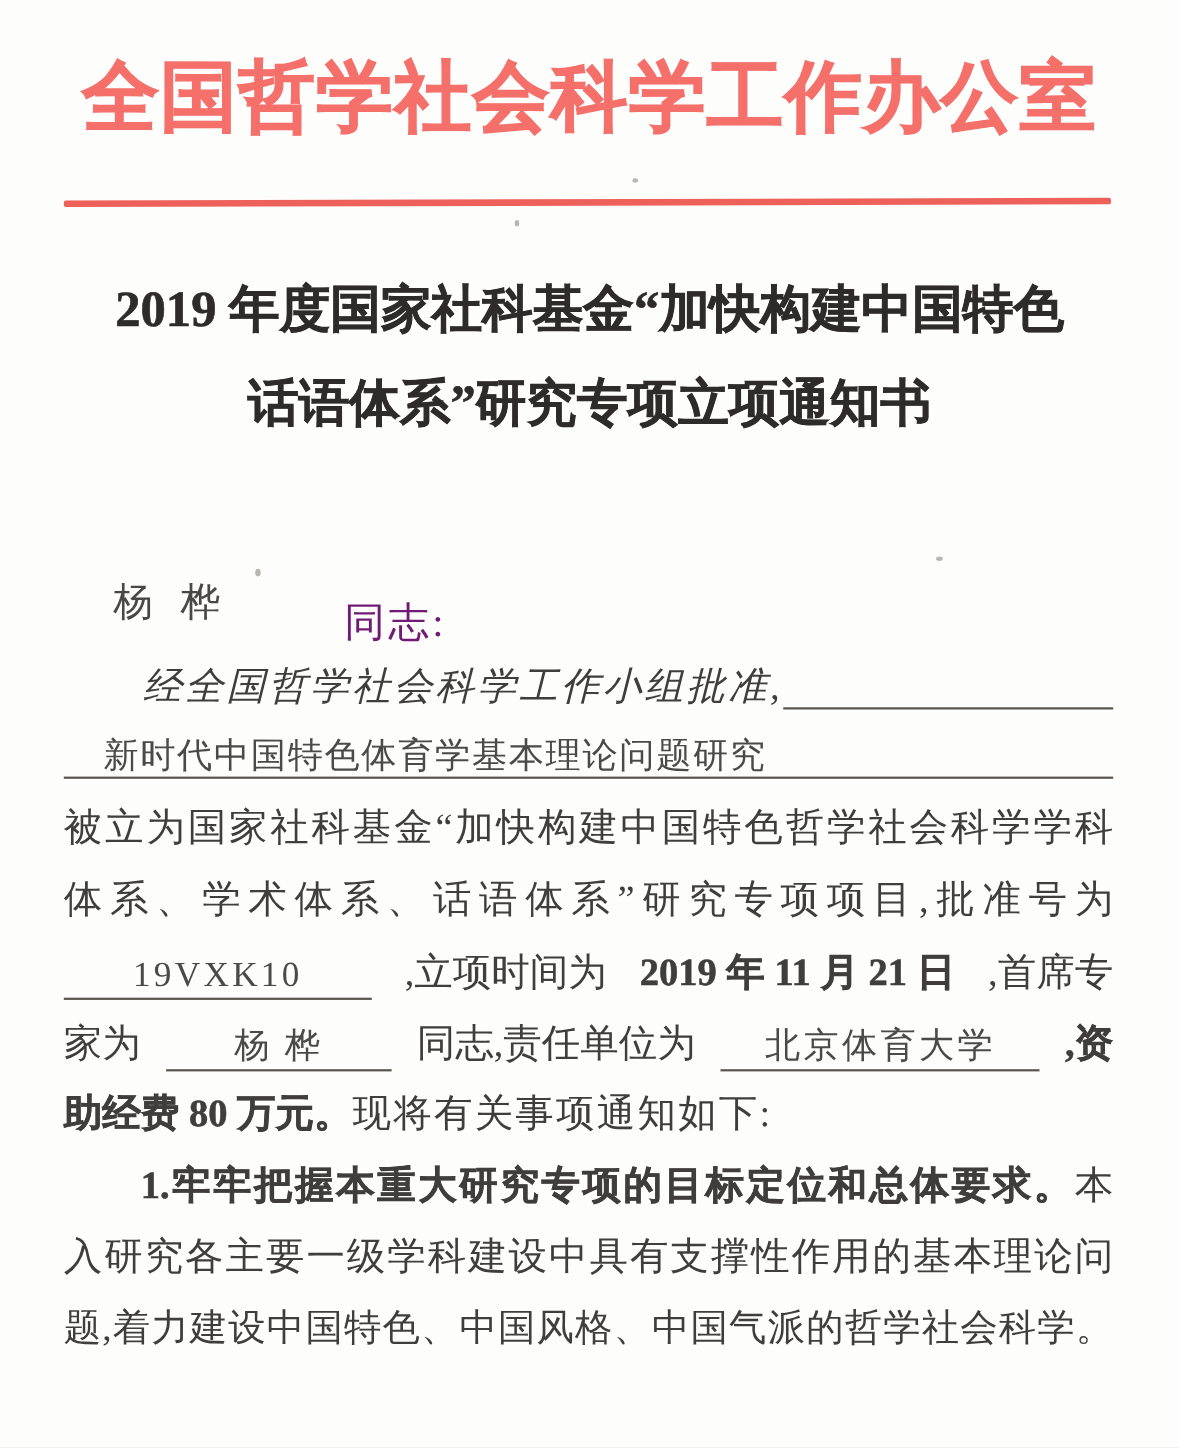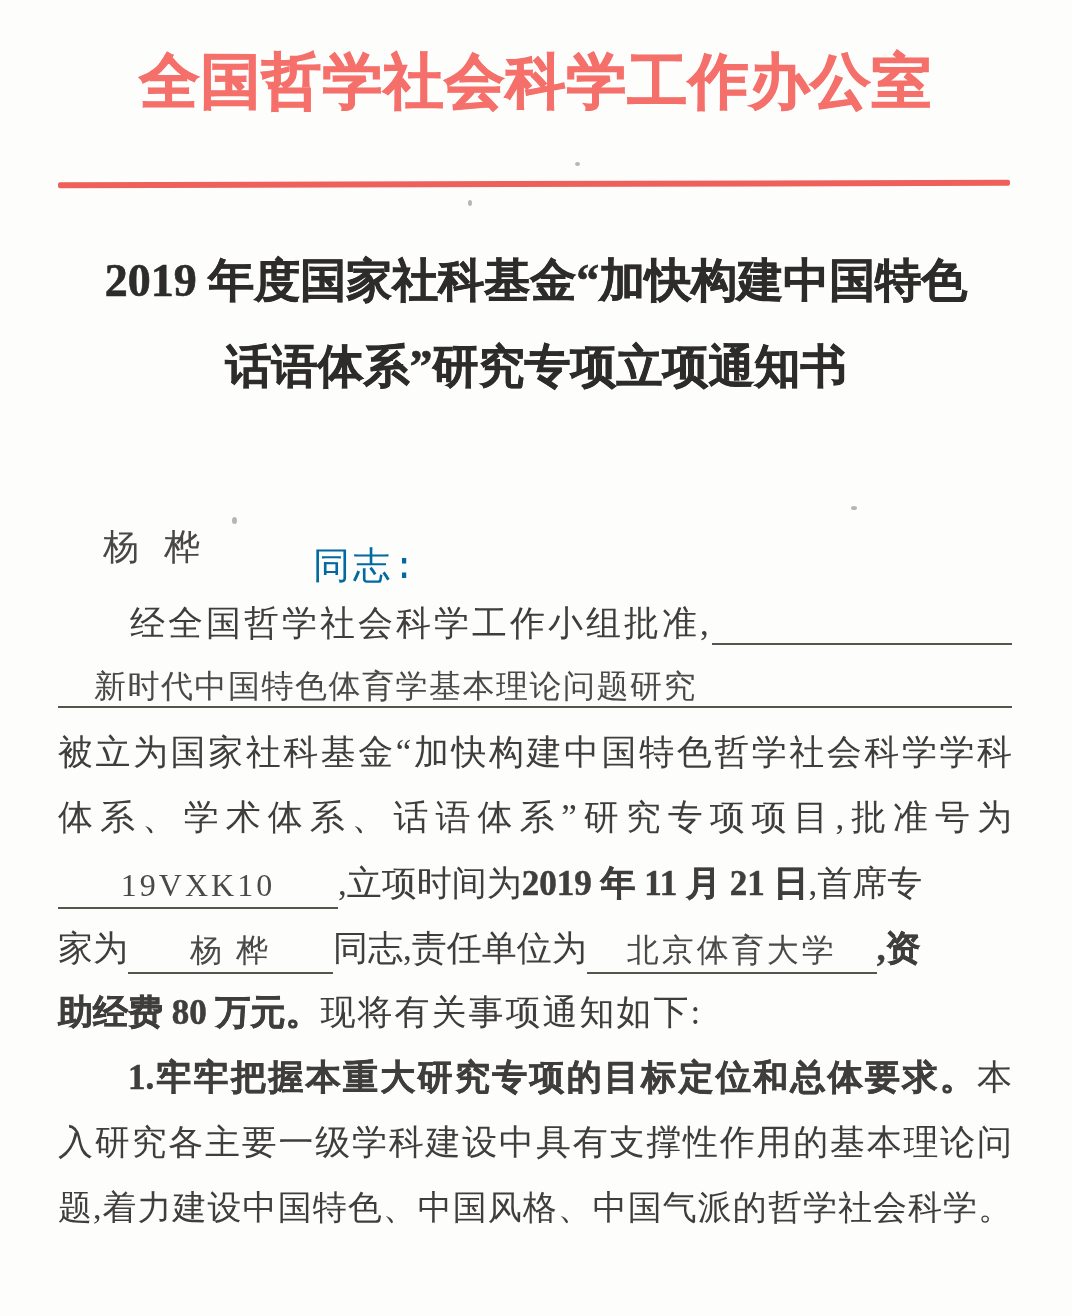--- a/index.html
+++ b/index.html
@@ -9,21 +9,21 @@
     margin:0 auto;
     background:#fdfdfc;
     font-family:"Liberation Serif", serif;
     overflow:hidden;
     color:#3f3e3c;
   }
   
   .org-header {
     position:absolute; top:42px; left:0; right:0;
     text-align:center;
-    font-size:60px; font-weight:700;
+    font-size:70px; font-weight:700;
     letter-spacing:1px;
     color:#f5706a;
     -webkit-text-stroke:1px #f5706a;
     white-space:nowrap;
   }
   .red-rule {
     position:absolute; top:181px; left:58px; width:952px; height:6px;
     background:#ee615b;
     transform:rotate(-0.15deg);
     border-radius:2px;
@@ -39,44 +39,44 @@
     white-space:nowrap;
   }
   
   .salutation { position:absolute; top:515px; left:58px; height:70px; width:954px; }
   .salute-name {
     position:absolute; left:45px; top:8px;
     font-size:36px; letter-spacing:8px; color:#4a4845;
   }
   .salute-suffix {
     position:absolute; left:255px; top:26px;
-    font-size:37px; letter-spacing:3px; color:#0369a1;font-family:Liberation Mono, monospace;
+    font-size:37px; letter-spacing:3px; color:#701a75;
   }
   
   .body-block { position:absolute; top:590px; left:58px; width:954px; font-size:35px; }
   .ln { height:65px; line-height:65px; position:relative; }
   .just { text-align:justify; text-align-last:justify; }
   .flexln { display:flex; align-items:flex-end; }
   .flexln .txt { line-height:1; padding-bottom:14px; white-space:nowrap; }
   .indent { padding-left:72px; }
-  .ls3 { letter-spacing:3px; }
+  .ls3 { letter-spacing:3px;font-style:italic; }
   b { font-weight:700; -webkit-text-stroke:0.5px currentColor; }
   
   .ufill { flex:1; border-bottom:2px solid #57544e; margin-bottom:10px; }
   .ul {
     display:flex; justify-content:center; align-items:flex-end;
     border-bottom:2px solid #57544e;
     margin-bottom:6px; padding-bottom:6px;
     line-height:1;
   }
   .ul > span { font-size:32px; color:#4a4a47; letter-spacing:3px; white-space:nowrap; }
   .w280 { flex:0 0 280px; }
   .w205 { flex:0 0 205px; }
   .w290 { flex:0 0 290px; }
-  .spread { }
+  .spread { justify-content:space-between; }
   .underfull::after {
     content:""; position:absolute; left:0; right:0; bottom:12px;
     border-top:2px solid #57544e;
   }
   .fillins {
     position:absolute; left:36px; bottom:18px;
     font-size:32px; line-height:1; color:#4a4a47; letter-spacing:1.5px;
     white-space:nowrap;
   }
   .l7 span { letter-spacing:2px; }

